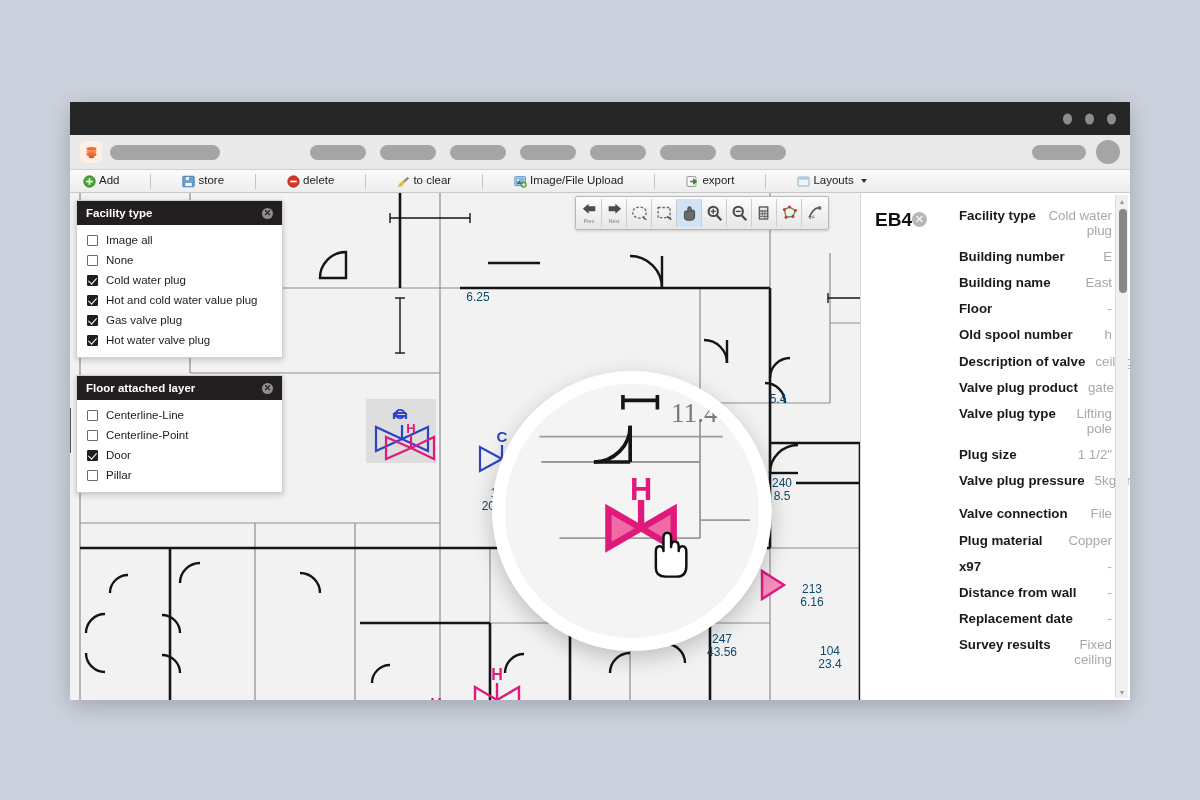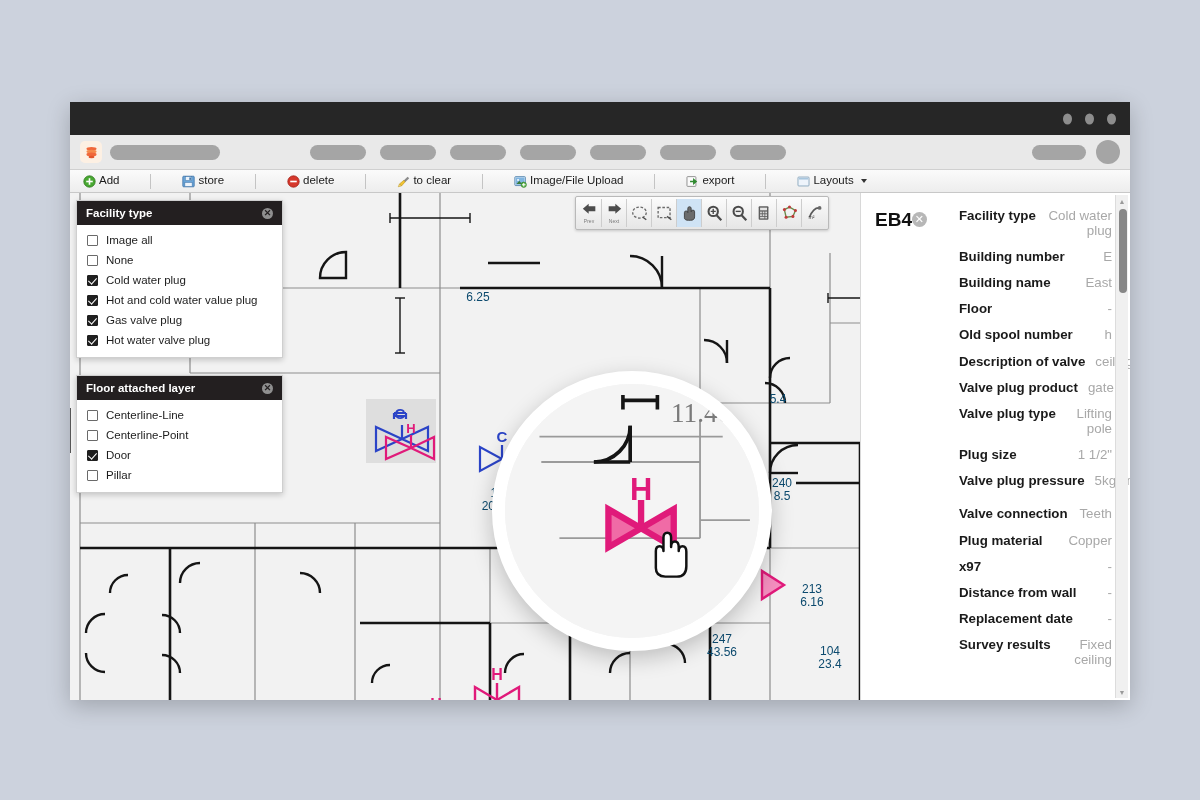--- a/index.html
+++ b/index.html
@@ -727,21 +727,21 @@
           <span class="k">Plug size</span>
           <span class="v">1 1/2"</span>
         </div>
         <div class="prop-row">
           <span class="k">Valve plug pressure</span>
           <span class="v">5kg/cm2</span>
         </div>
         <div class="prop-gap"></div>
         <div class="prop-row">
           <span class="k">Valve connection</span>
-          <span class="v">Teeth</span>
+          <span class="v">File</span>
         </div>
         <div class="prop-row">
           <span class="k">Plug material</span>
           <span class="v">Copper</span>
         </div>
         <div class="prop-row">
           <span class="k">x97</span>
           <span class="v">-</span>
         </div>
         <div class="prop-row">

